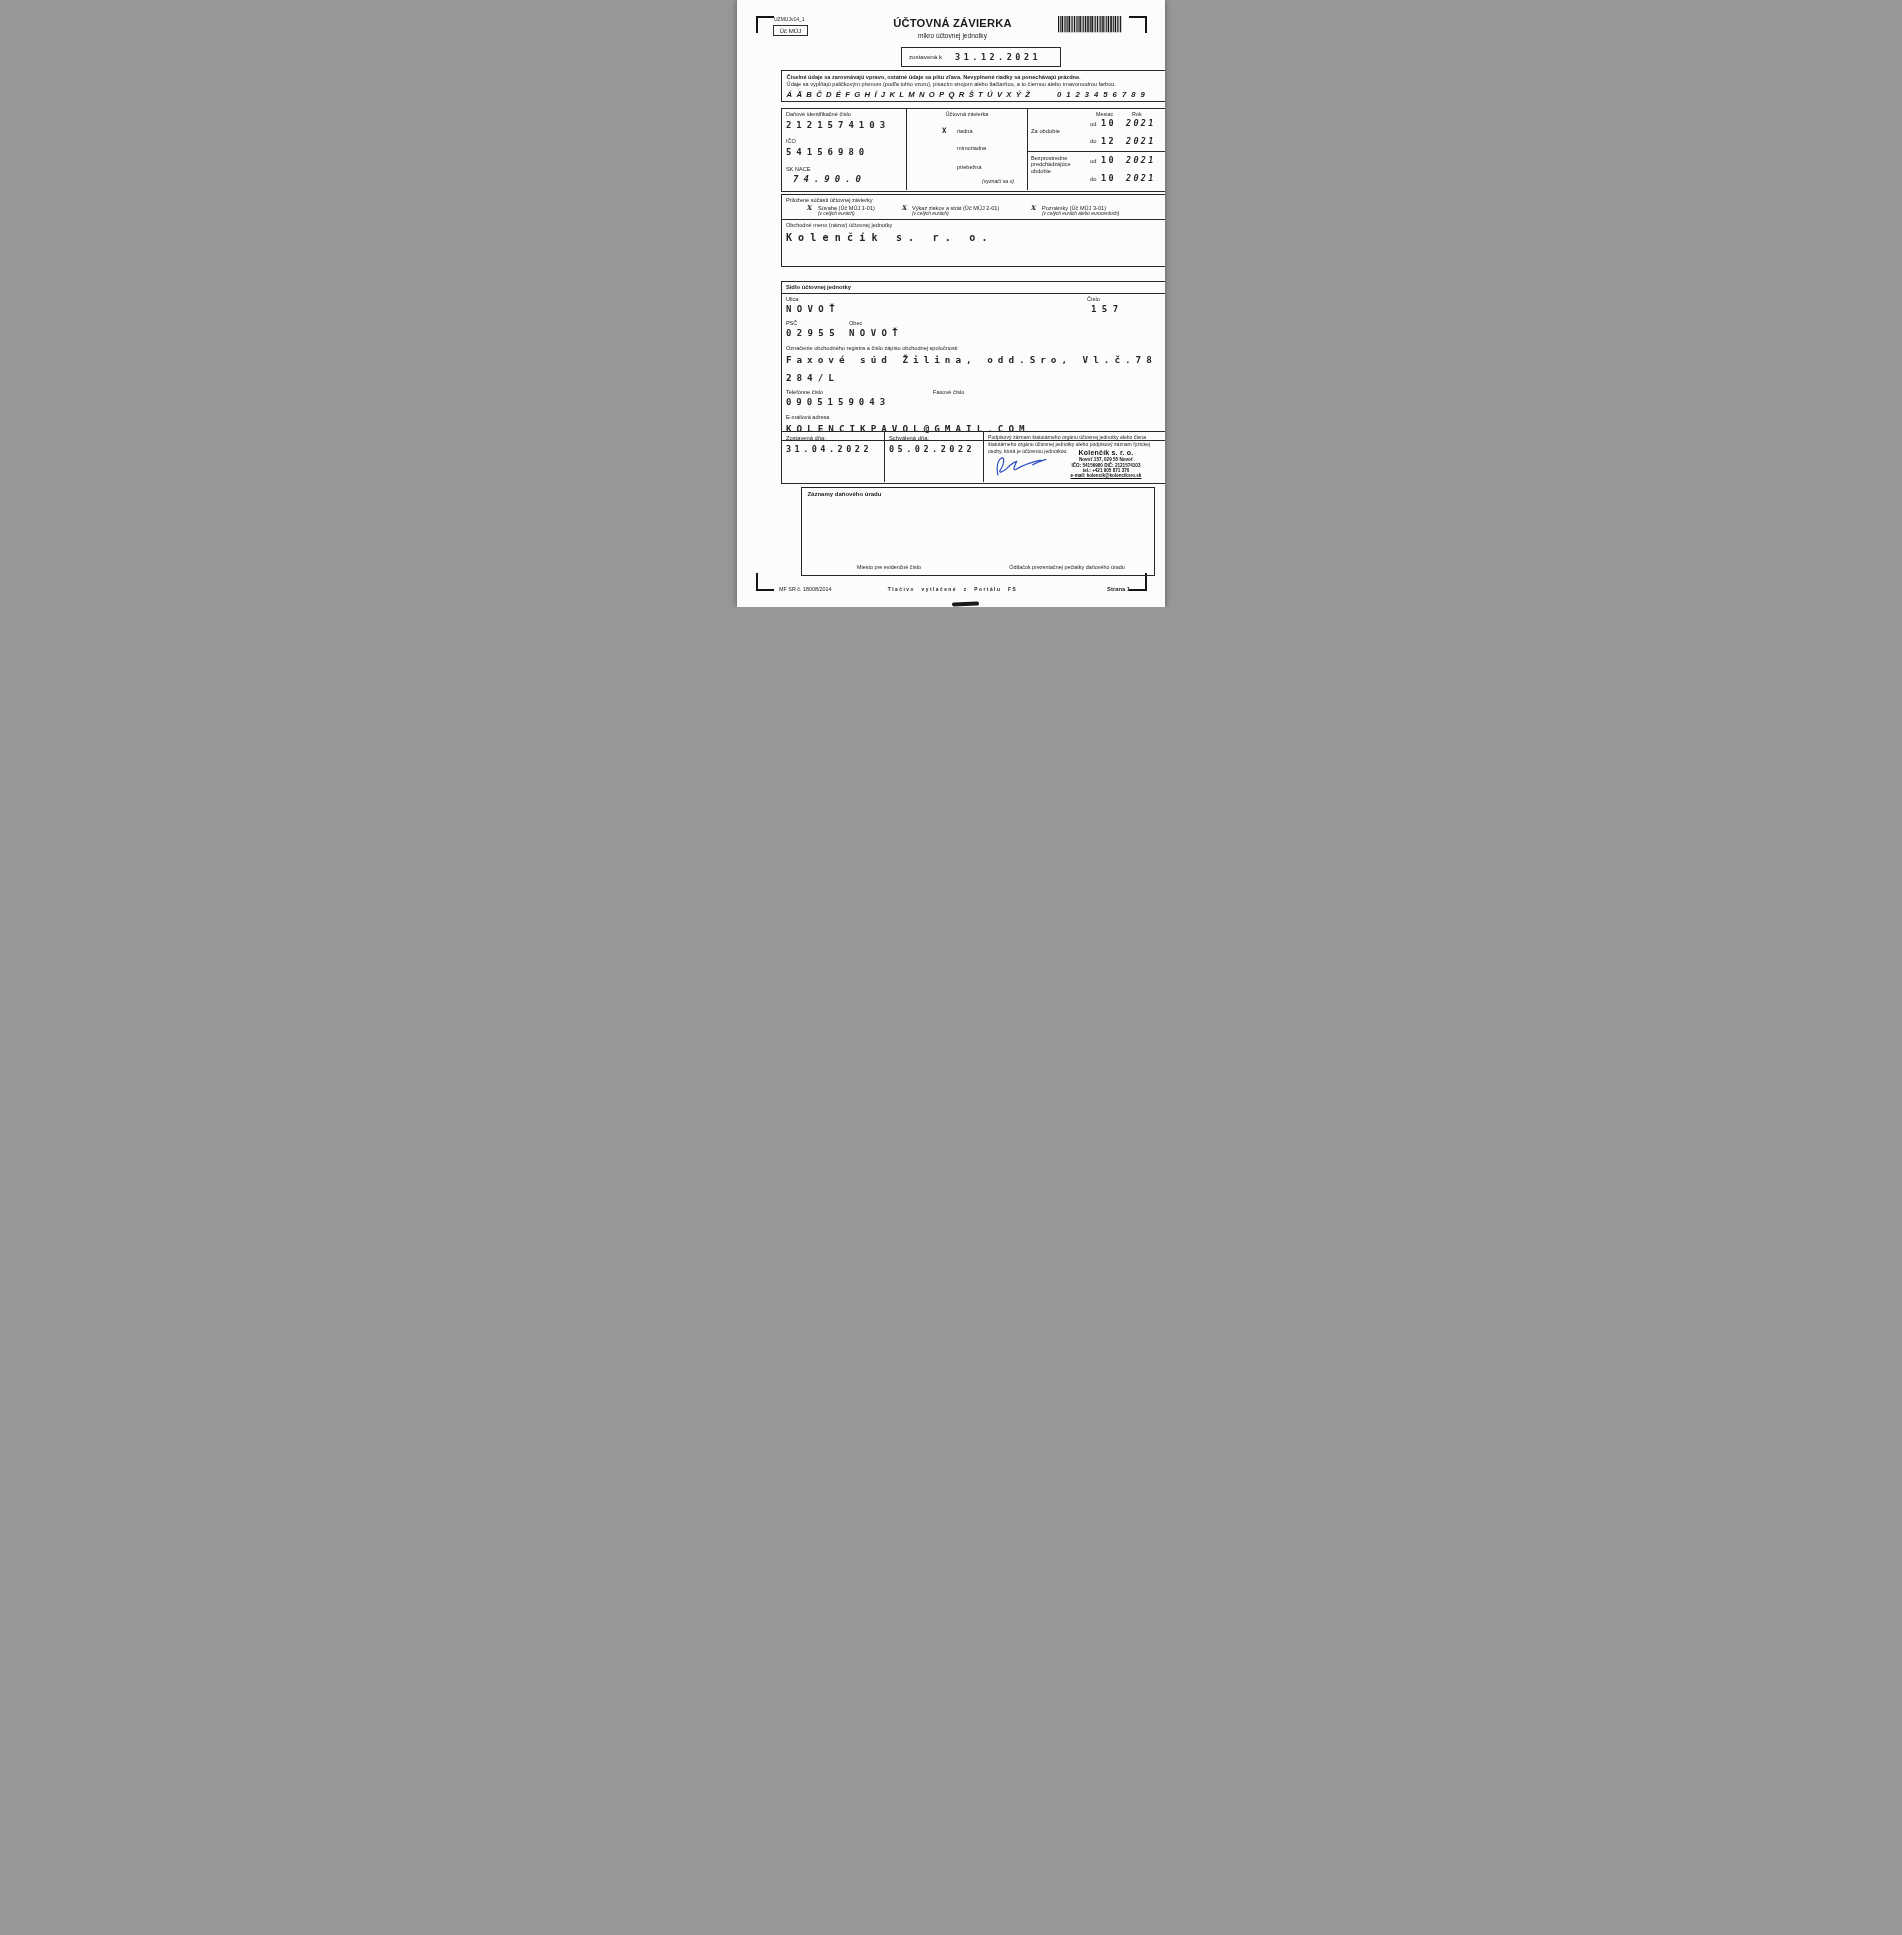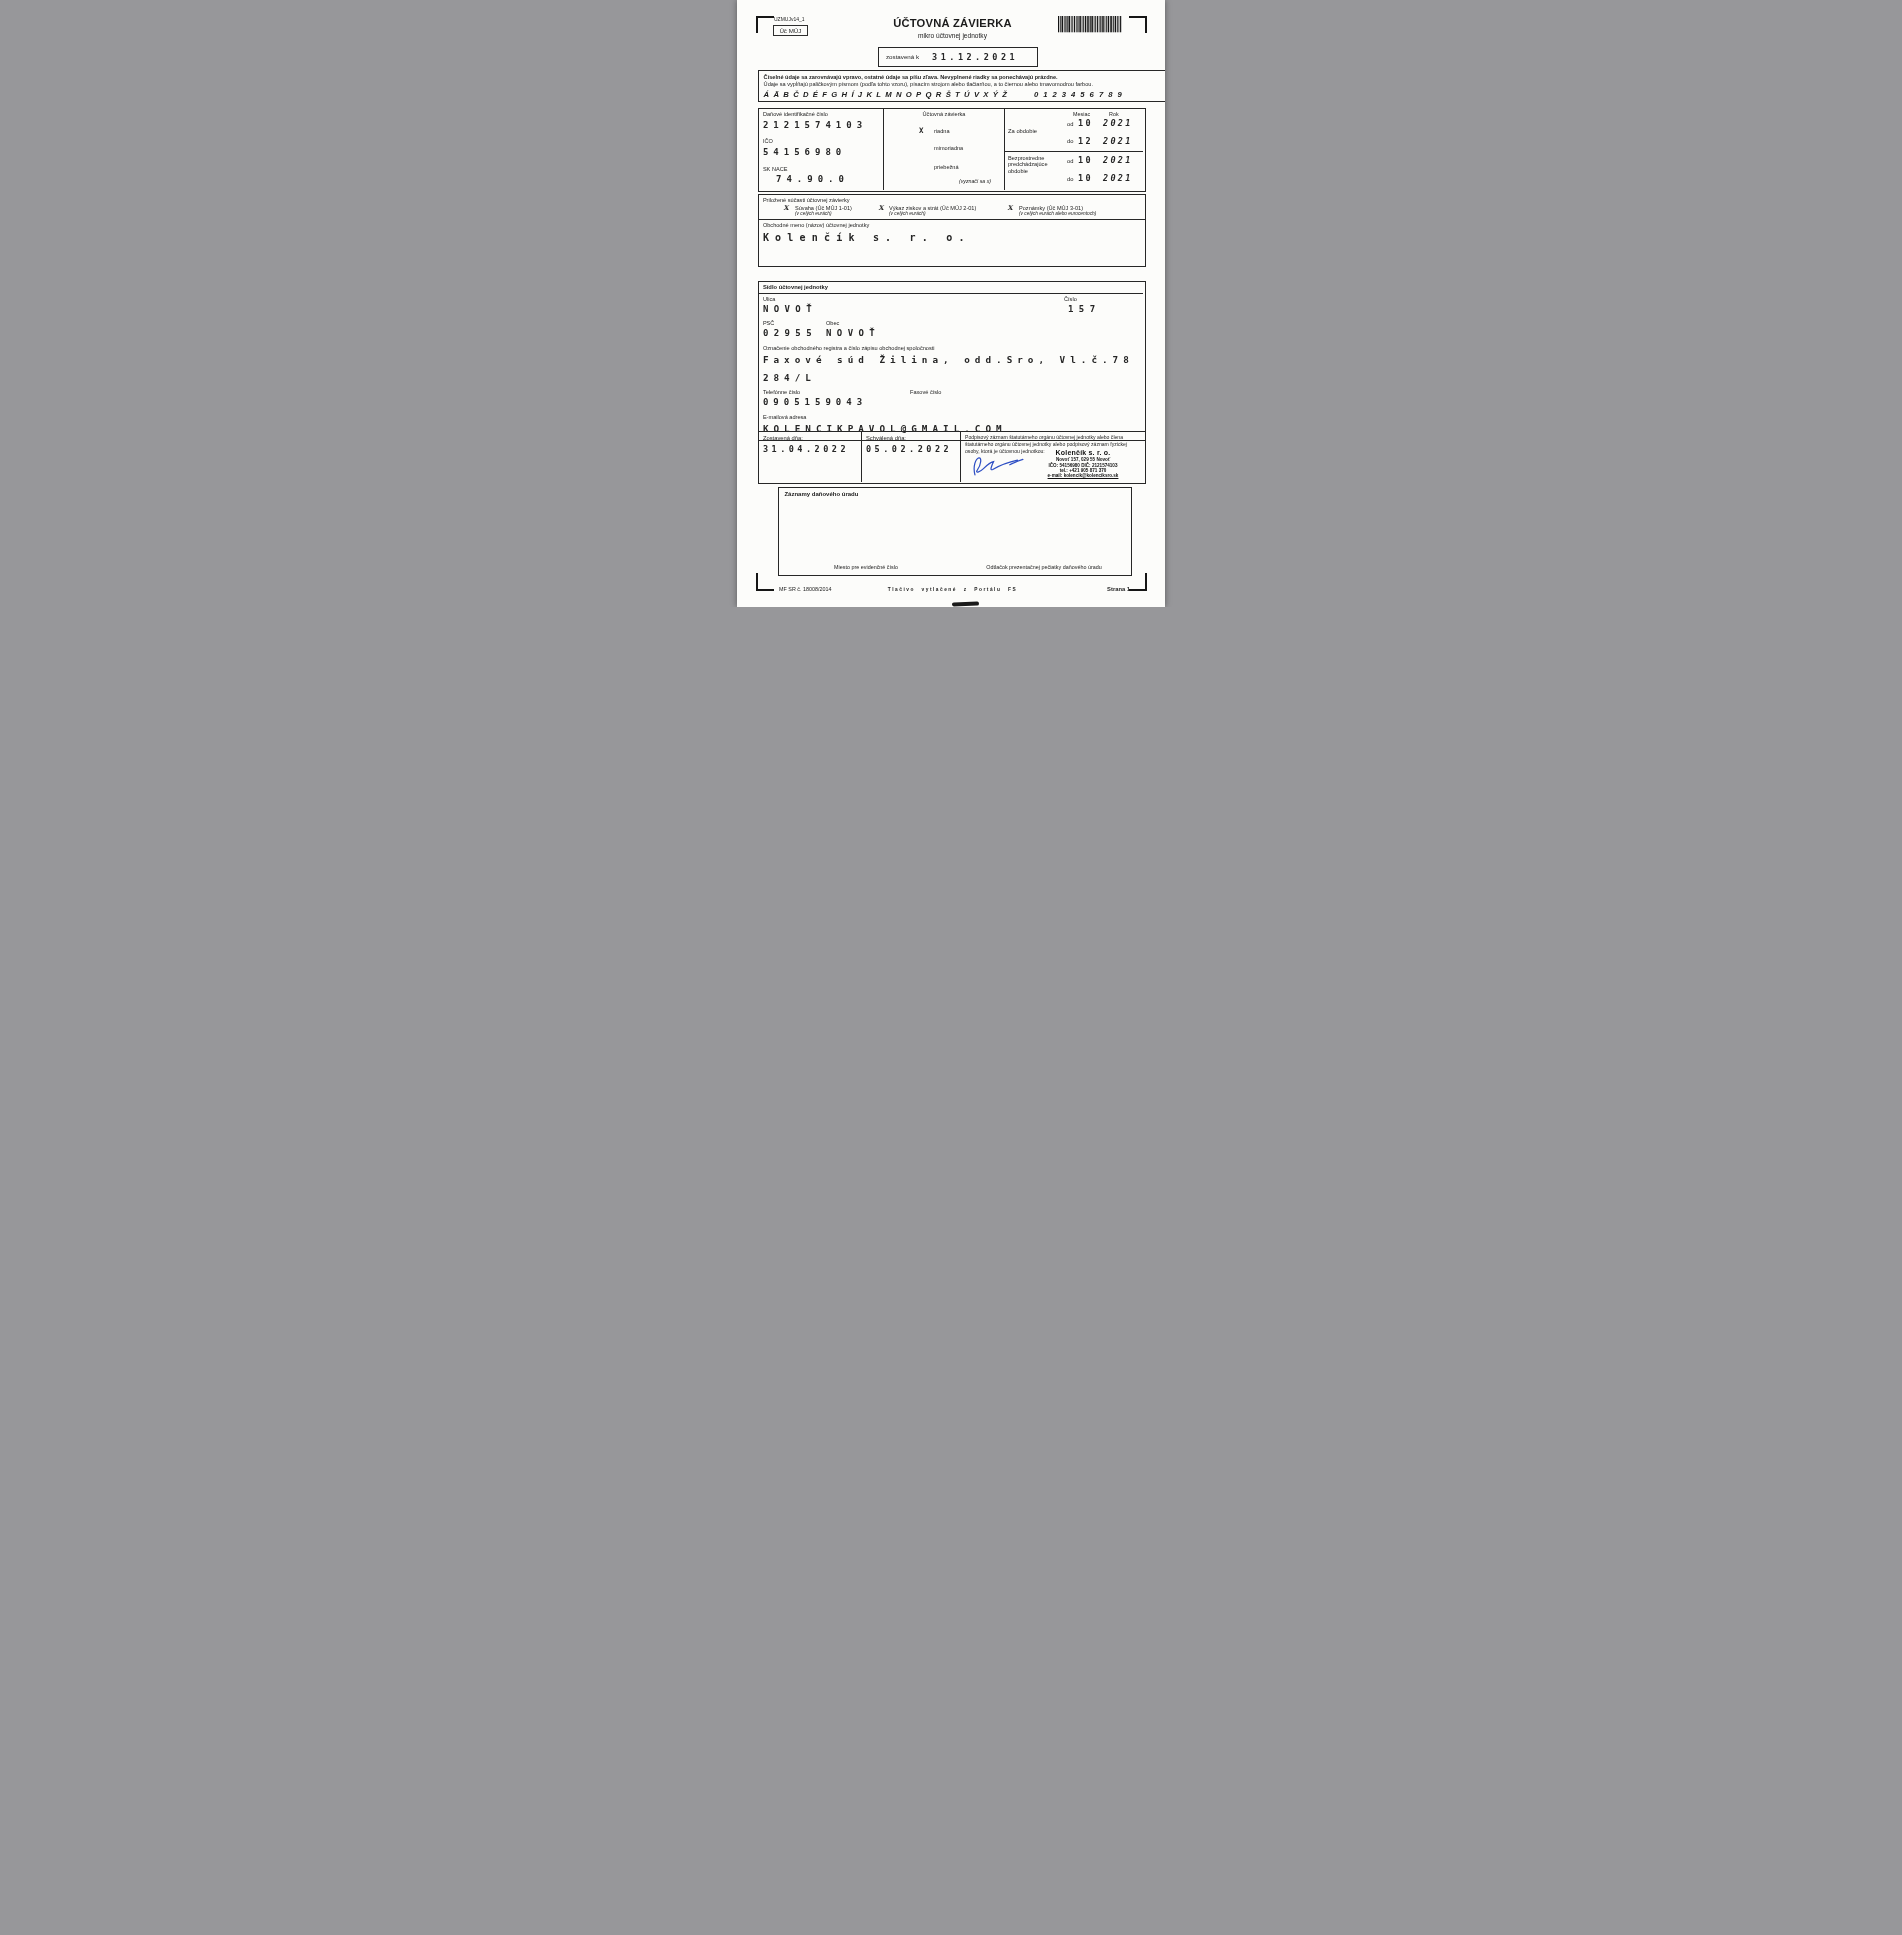--- a/index.html
+++ b/index.html
@@ -1,20 +1,20 @@
 <!DOCTYPE html>
 <html style="font-size:6.2px"><head>
 <meta charset="utf-8">
 <title>ÚČTOVNÁ ZÁVIERKA</title>
 <style>
   html,body{margin:0;padding:0;}
   body{background:#97979a;font-family:"Liberation Sans","DejaVu Sans",sans-serif;}
   .page{position:relative;width:428px;height:607px;margin:0 auto;background:#fcfcfa;color:#1b1b1b;overflow:hidden;box-shadow:0 0 6.2px rgba(0,0,0,.4);}
   .abs{position:absolute;}
-  .box{position:absolute;border:0.8px solid #272727;}
+  .box{position:absolute;border:0.8px solid #272727;margin-left:23px;}
   .crop{position:absolute;width:15.5px;height:15.5px;}
   .lbl{font-size:5.6px;line-height:1.15;color:#1d1d1d;white-space:nowrap;}
   .lbl-b{font-weight:bold;}
   .wrap{white-space:normal;}
   .val{font-family:"DejaVu Sans Mono","Liberation Mono",monospace;font-weight:700;font-size:9px;letter-spacing:5px;color:#262626;white-space:nowrap;}
   .val-sm{font-size:8.5px;letter-spacing:2.3px;}
   .val-dt{font-size:8.5px;letter-spacing:3.5px;}
   .it{font-style:italic;}
   .xmark{font-family:"DejaVu Serif",serif;font-style:italic;font-weight:700;font-size:6.6px;color:#2a2a2a;}
   .note-it{font-style:italic;font-size:4.8px;color:#222;white-space:nowrap;}
@@ -103,21 +103,21 @@
   <div class="box" style="left:21px;top:108px;width:386px;height:82px;">
     <div class="vline" style="left:124px;top:0;height:81px;"></div>
     <div class="vline" style="left:245px;top:0;height:81px;"></div>
     <div class="hline" style="left:245px;top:42px;width:139px;"></div>
 
     <div class="abs lbl" style="left:3.9px;top:2.3px;">Daňové identifikačné číslo</div>
     <div class="abs val" style="left:3.9px;top:11px;">2121574103</div>
     <div class="abs lbl" style="left:3.9px;top:29px;">IČO</div>
     <div class="abs val" style="left:3.9px;top:38px;">54156980</div>
     <div class="abs lbl" style="left:3.9px;top:57px;">SK NACE</div>
-    <div class="abs val" style="left:17px;top:65px;">74.90.0</div>
+    <div class="abs val" style="left:11px;top:65px;font-style:italic;">74.90.0</div>
 
     <div class="abs lbl" style="left:124px;top:2.3px;width:122px;text-align:center;">Účtovná závierka</div>
     <div class="abs val val-sm" style="left:160px;top:17px;font-size:7.4px;letter-spacing:0;">X</div>
     <div class="abs lbl" style="left:175px;top:18.6px;">riadna</div>
     <div class="abs lbl" style="left:175px;top:36px;">mimoriadna</div>
     <div class="abs lbl" style="left:175px;top:55px;">priebežná</div>
     <div class="abs note-it" style="left:180px;top:69px;width:52px;text-align:right;font-size:5.2px;">(vyznačí sa x)</div>
 
     <div class="abs lbl" style="left:314px;top:1.5px;font-size:5.4px;">Mesiac</div>
     <div class="abs lbl" style="left:350px;top:1.5px;font-size:5.4px;">Rok</div>

